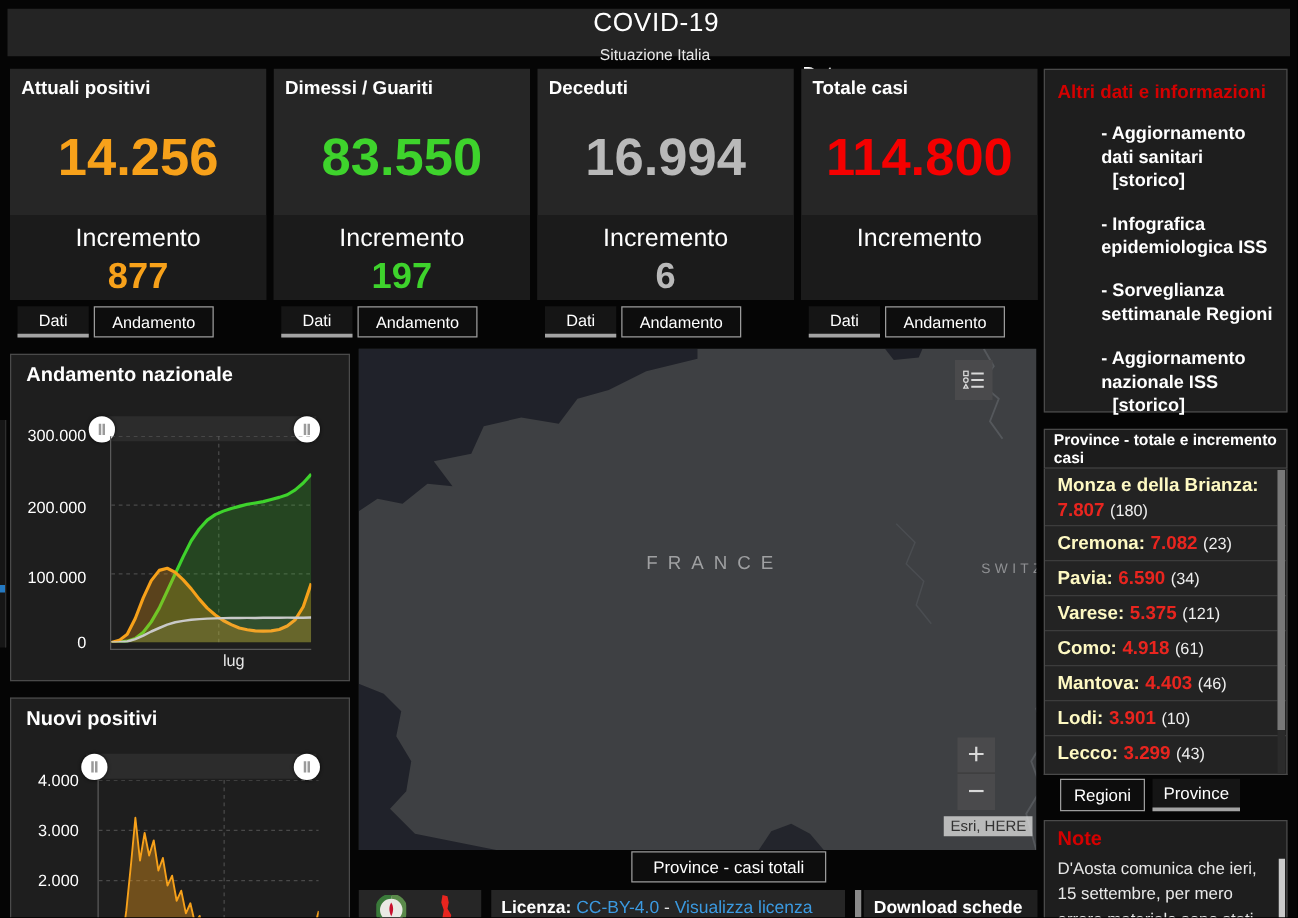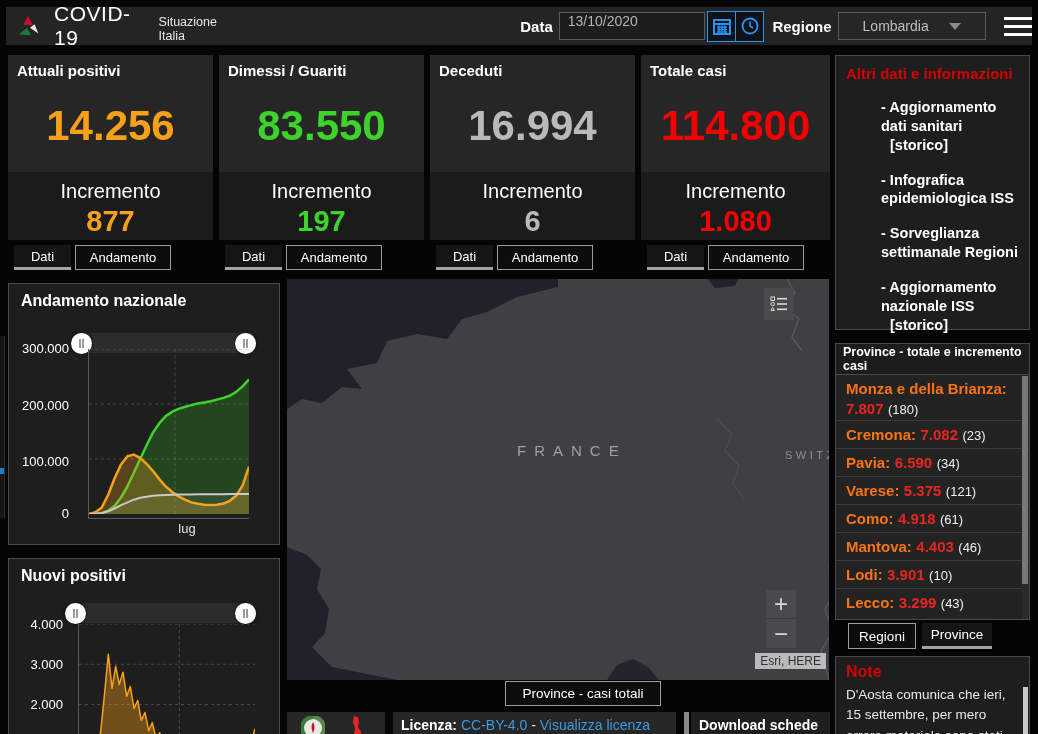--- a/index.html
+++ b/index.html
@@ -1,20 +1,20 @@
 <!DOCTYPE html>
 <html><head>
 <meta charset="utf-8">
 <style>
   html,body{margin:0;padding:0;background:#000;}
   *{box-sizing:border-box;font-family:"Liberation Sans",sans-serif;}
   #app{position:relative;width:1038px;height:734px;background:#050505;overflow:hidden;}
 
   
-  .header{position:absolute;left:6px;top:7px;width:1026px;height:38px;background:#242424;display:flex;align-items:center;}
+  .header{position:absolute;left:6px;top:7px;width:1026px;height:38px;background:#242424;display:flex;align-items:center;flex-direction:column;}
   .app-title{color:#fff;font-size:21px;letter-spacing:.5px;margin-left:12px;font-weight:400;}
   .app-subtitle{color:#e8e8e8;font-size:12.5px;margin-left:10px;margin-top:6px;}
   .hlabel{color:#fff;font-weight:bold;font-size:15px;}
   .date-input{background:#1d1d1d;border:1px solid #5a5a5a;color:#b5b5b5;font-size:14px;width:155px;height:28px;padding:0 8px;}
   .icon-btn{width:31px;height:31px;border:1px solid #2492ff;background:#121212;display:flex;align-items:center;justify-content:center;}
   .select{width:155px;height:28px;background:#262626;border:1px solid #5a5a5a;color:#bdbdbd;font-size:14px;display:flex;align-items:center;padding:0 24px;justify-content:space-between;}
   .chev{width:0;height:0;border-left:6px solid transparent;border-right:6px solid transparent;border-top:7px solid #8a8a8a;}
   .burger{width:30px;display:flex;flex-direction:column;gap:5px;cursor:pointer;}
   .burger div{height:3px;background:#fff;}
 
@@ -50,21 +50,21 @@
   .map{position:absolute;left:287px;top:279px;width:542px;height:401px;background:#3e4043;overflow:hidden;}
   .map-label{position:absolute;color:#9fa0a2;font-size:15px;letter-spacing:8px;}
   .map-label2{position:absolute;color:#8f9093;font-size:11px;letter-spacing:3.5px;white-space:nowrap;}
   .map-btn{position:absolute;width:30px;background:#4a4a4c;color:#d9d9d9;display:flex;align-items:center;justify-content:center;cursor:pointer;}
   .attribution{position:absolute;right:3px;top:374px;background:rgba(220,220,220,.78);color:#323232;font-size:12px;padding:1px 5px;}
 
   
   .prov-head{position:absolute;left:835px;top:343px;width:195px;height:32px;background:#1c1c1c;border:1px solid #4a4a4a;color:#fff;font-size:12.5px;font-weight:bold;display:flex;align-items:center;padding-left:7px;}
   .prov-list{position:absolute;left:835px;top:375px;width:195px;height:245px;background:#232323;border:1px solid #4a4a4a;border-top:none;}
   .prow{border-bottom:1px solid #3c3c3c;padding:4px 8px 3px 10px;line-height:1.25;}
-  .pname{color:#f97316;font-weight:bold;font-size:15px;}
+  .pname{color:#fef9c3;font-weight:bold;font-size:15px;}
   .pval{color:#e8251f;font-weight:bold;font-size:15px;}
   .pinc{color:#efefef;font-size:13px;}
   .sbar{position:absolute;background:#2b2b2b;}
   .sthumb{position:absolute;background:#787878;}
 
   .note-text{color:#e8e8e8;font-size:13.5px;line-height:1.5;margin-top:4px;}
 
   .foot{position:absolute;top:712px;height:30px;background:#262626;}
   .link{color:#3b9ae1;cursor:pointer;}
 </style>
@@ -154,21 +154,20 @@
   <div class="tabrow" style="left:436px">
     <div class="tab-a" style="width:57px">Dati</div>
     <div class="tab-i" style="width:96px">Andamento</div>
   </div>
 
   <div class="card" style="left:641px;width:189px">
     <div class="ttl">Totale casi</div>
     <div class="val" style="color: rgb(245, 0, 0);">114.800</div>
     <div class="inc-box">
       <div class="inc-lbl">Incremento</div>
-      <div class="inc-val" style="color: rgb(245, 0, 0);">1.080</div>
     </div>
   </div>
   <div class="tabrow" style="left:647px">
     <div class="tab-a" style="width:57px">Dati</div>
     <div class="tab-i" style="width:96px">Andamento</div>
   </div>
 
   <div class="panel" style="left:835px;top:55px;width:195px;height:275px;padding:9px 10px">
     <div class="red-title">Altri dati e informazioni</div>
     <div class="info-item">

